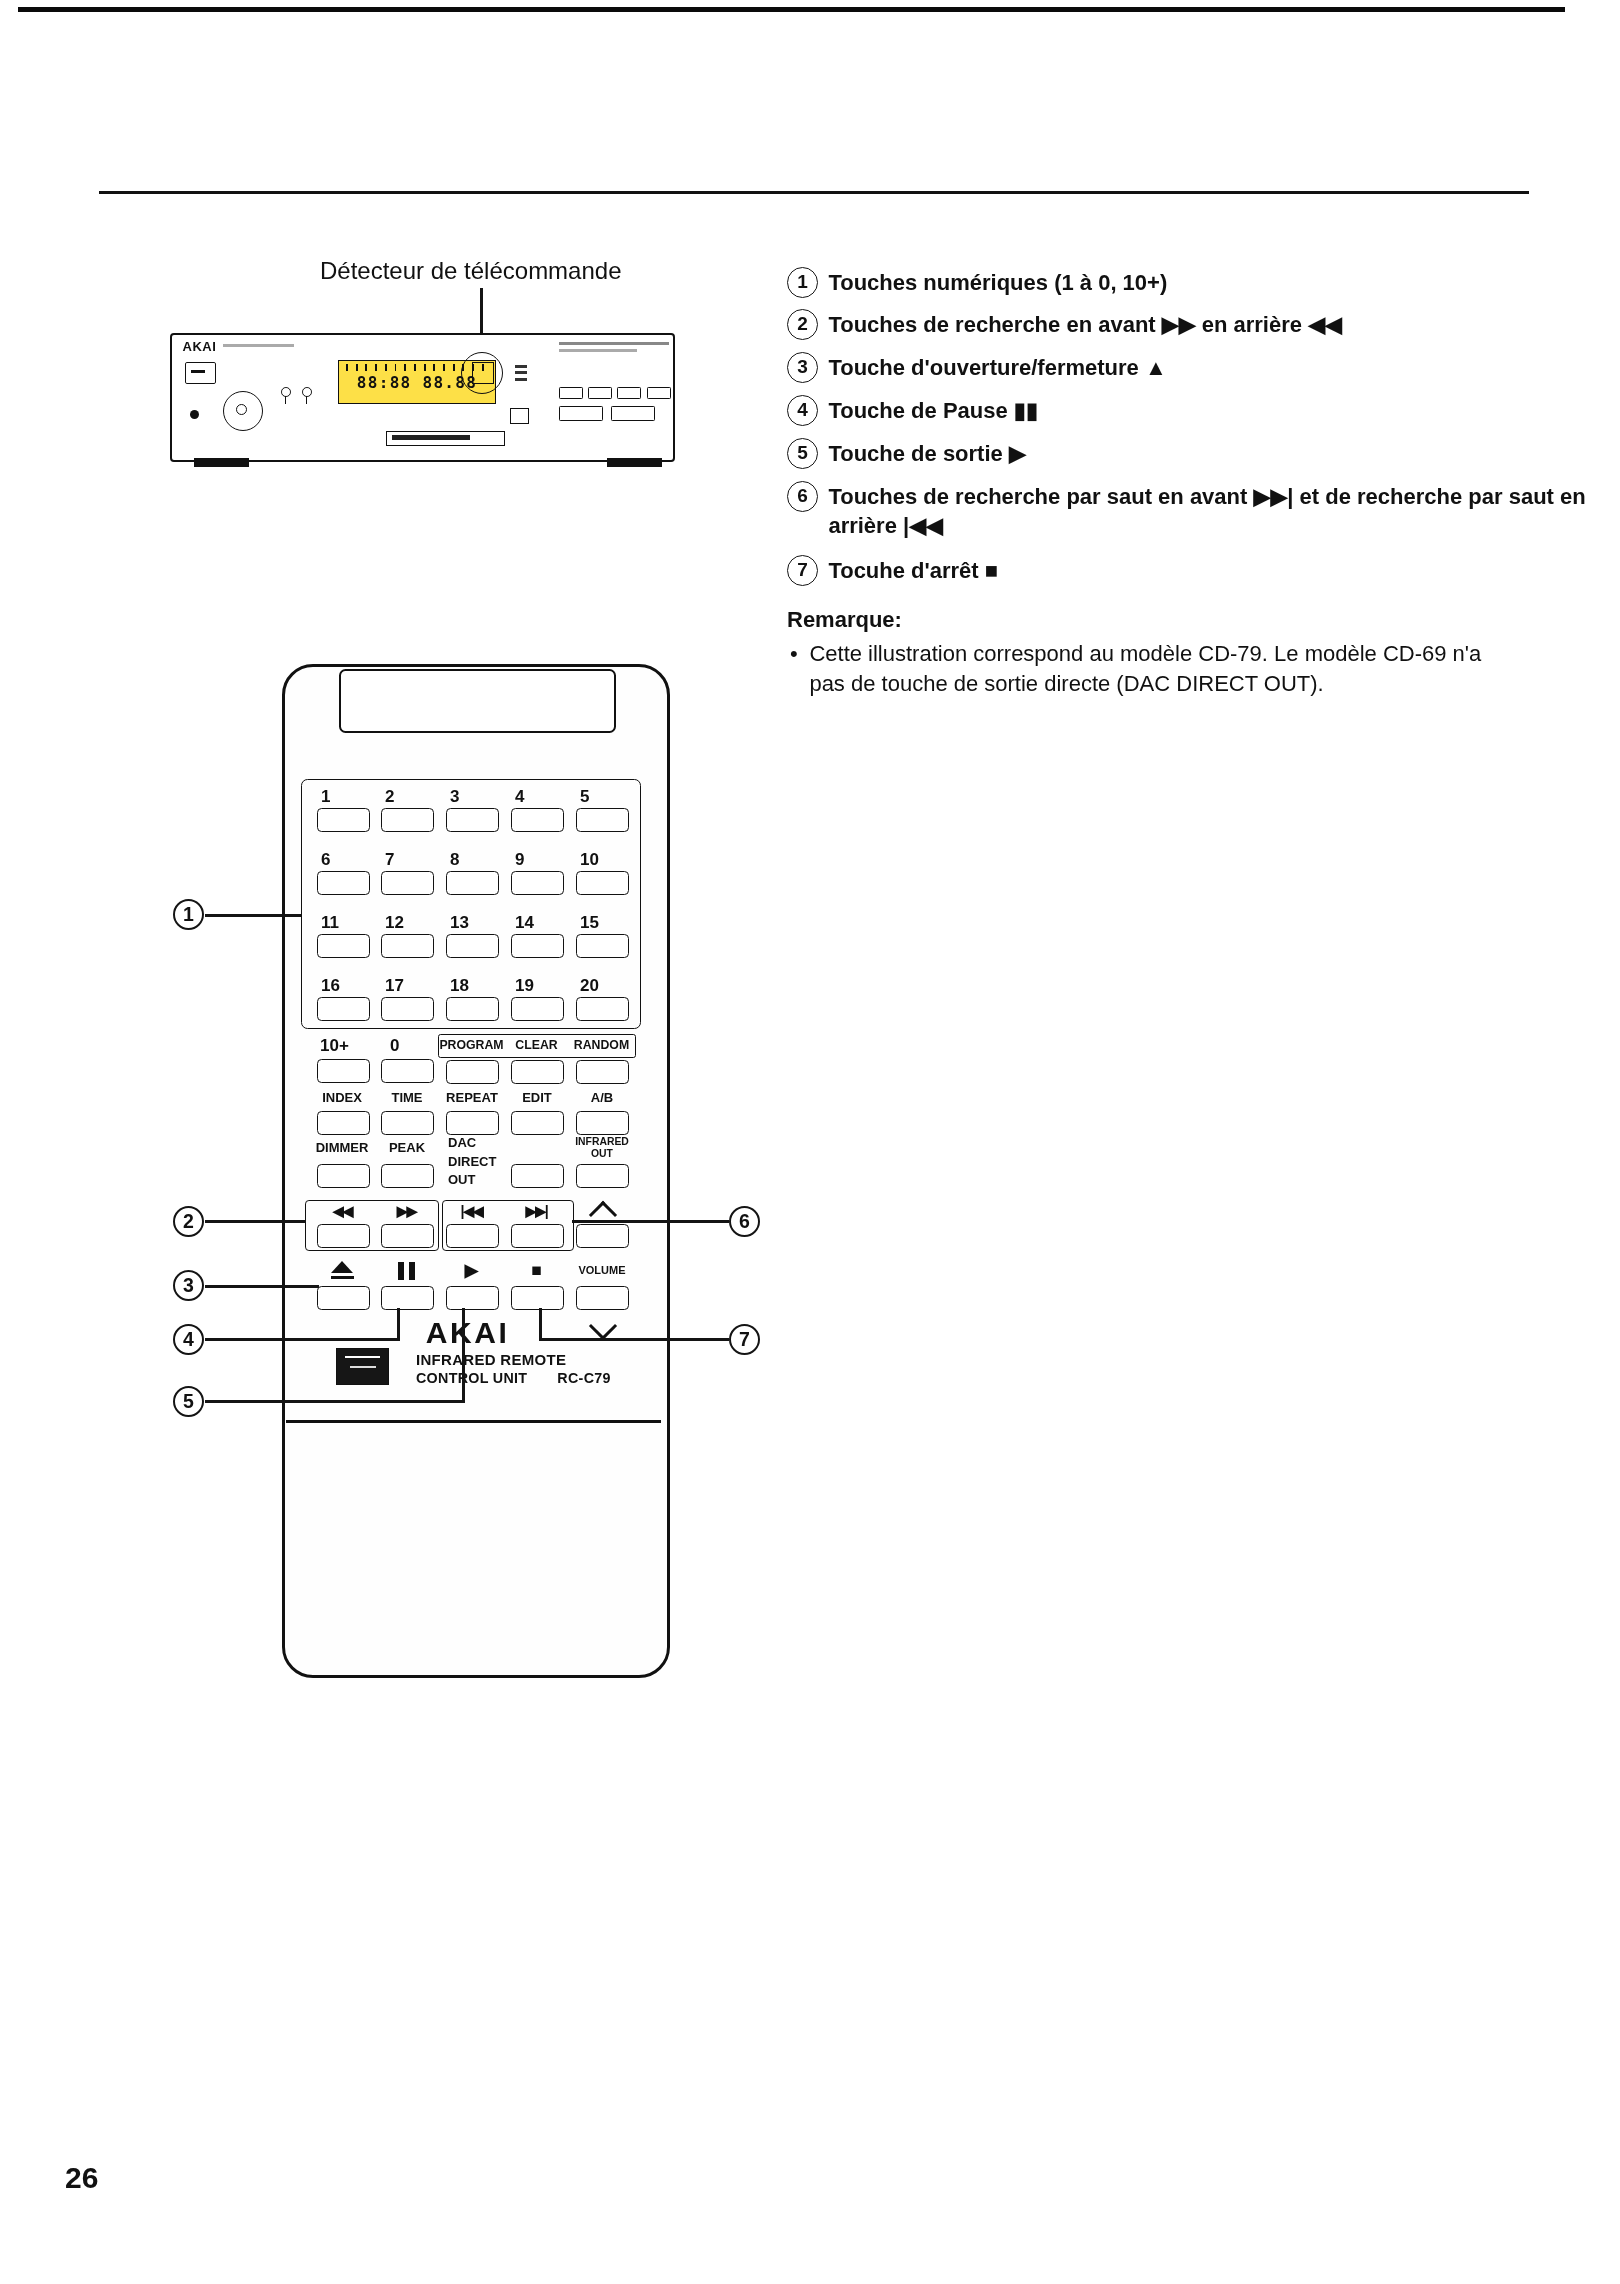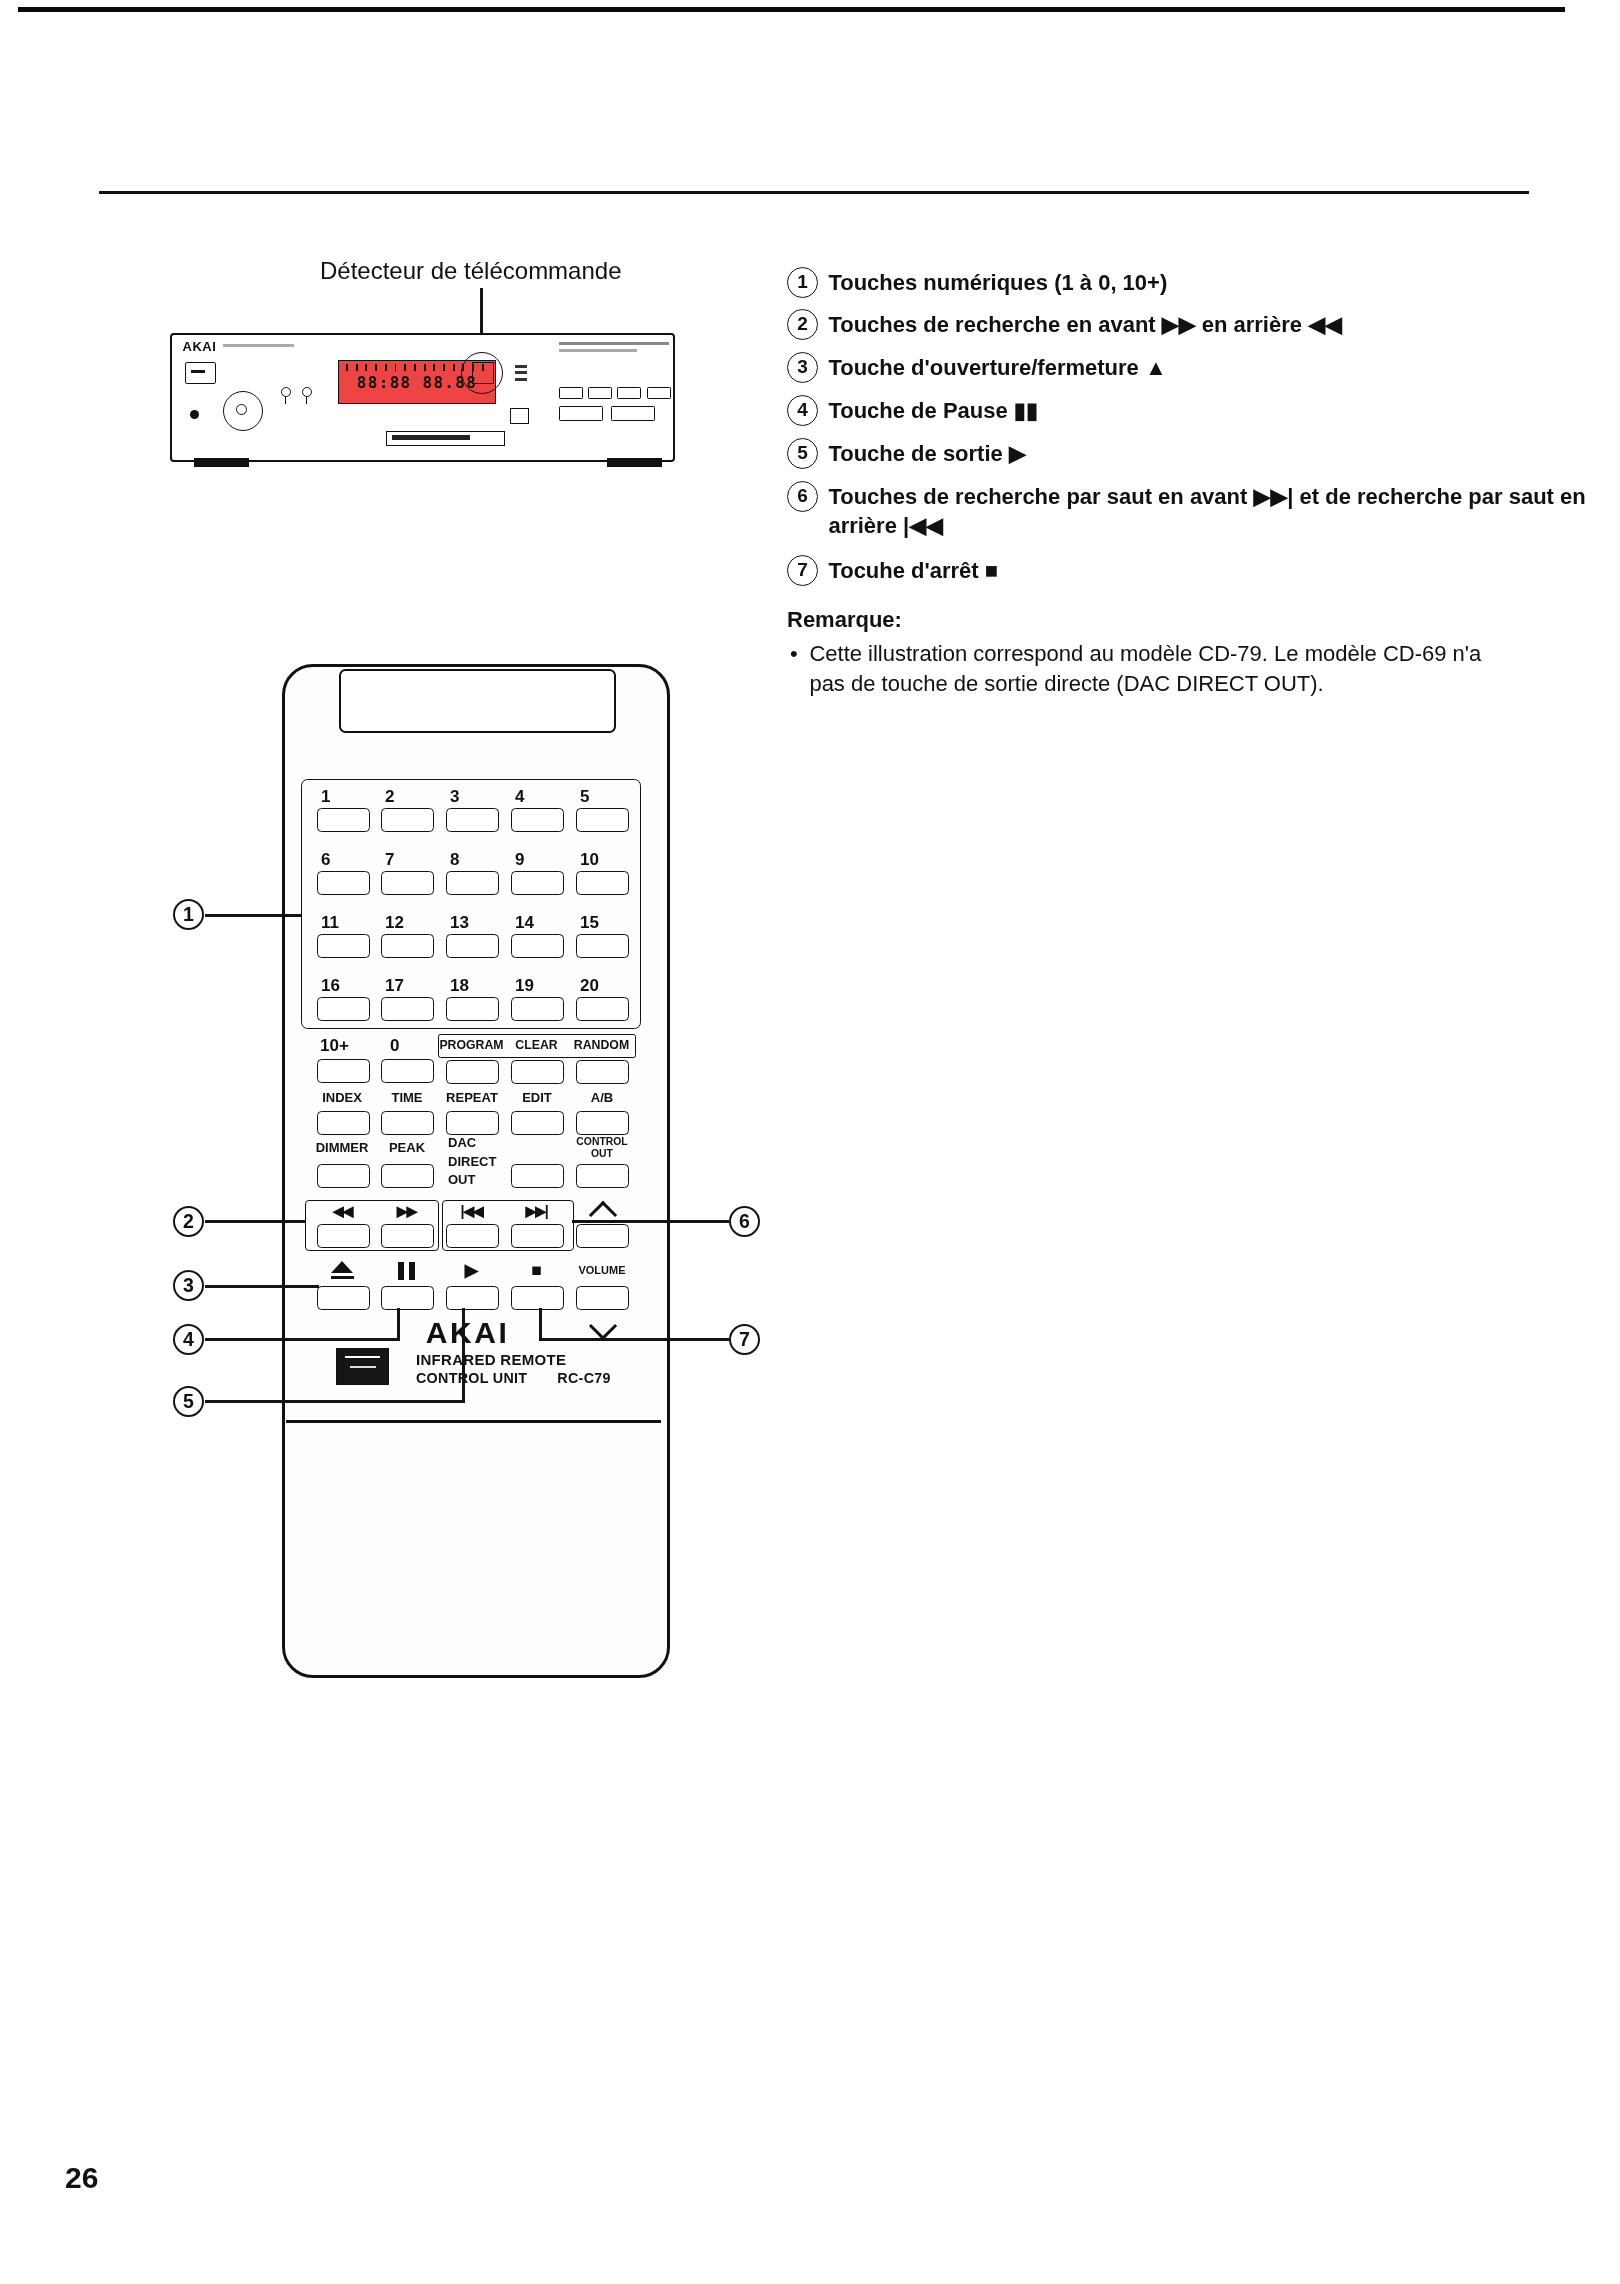--- a/index.html
+++ b/index.html
@@ -15,21 +15,21 @@
   .player{position:absolute;left:170px;top:333px;width:501px;height:125px;border:2.6px solid #111;border-radius:3.9px;background:#fff;}
   .player .brand{position:absolute;left:10.4px;top:3.9px;font-size:13px;font-weight:800;letter-spacing:0.6px;}
   .gbar{position:absolute;background:#999;}
   .pwr{position:absolute;left:13px;top:27px;width:29px;height:19.5px;border:1.9px solid #111;border-radius:1.9px;}
   .pwr:after{content:"";position:absolute;left:5.2px;top:7.1px;width:14.3px;height:2.6px;background:#111;}
   .dot{position:absolute;left:18px;top:75px;width:9px;height:9px;border-radius:50%;background:#111;}
   .knob{position:absolute;left:51px;top:56px;width:38px;height:38px;border:1.9px solid #111;border-radius:50%;}
   .knob:after{content:"";position:absolute;left:12.3px;top:12.3px;width:9px;height:9px;border:1.9px solid #111;border-radius:50%;}
   .jack{position:absolute;width:7.8px;height:7.8px;border:1.3px solid #111;border-radius:50%;}
   .jack:after{content:"";position:absolute;left:2.6px;top:7.8px;width:1.9px;height:7.8px;background:#111;}
-  .display{position:absolute;left:166px;top:25px;width:156px;height:42px;border:1.9px solid #111;background:#ef4444;}
+  .display{position:absolute;left:166px;top:25px;width:156px;height:42px;border:1.9px solid #111;background:#fde047;}
   .ticks{margin:3.2px 6.5px 0 6.5px;height:6.5px;background:repeating-linear-gradient(90deg,#111 0 1.9px,transparent 1.9px 9.7px);}
   .digits{margin-top:1.9px;text-align:center;font-family:"DejaVu Sans Mono",monospace;font-size:16px;font-weight:700;letter-spacing:1.3px;}
   .sensor-sq{position:absolute;left:300px;top:27px;width:19.5px;height:19.5px;border:1.9px solid #111;}
   .sensor-circle{position:absolute;left:289px;top:17px;width:40px;height:40px;border:1.9px solid #111;border-radius:50%;}
   .mini-ticks{position:absolute;left:343px;top:30px;display:flex;flex-direction:column;gap:3.9px;}
   .mini-ticks div{width:11.7px;height:2.6px;background:#333;}
   .btnrow1{position:absolute;left:387px;top:52px;display:flex;gap:5.2px;}
   .btnrow1 div{width:22px;height:9.7px;border:1.3px solid #111;border-radius:1.3px;}
   .btnrow2{position:absolute;left:387px;top:71px;display:flex;gap:7.8px;}
   .btnrow2 div{width:42px;height:13px;border:1.3px solid #111;border-radius:1.3px;}
@@ -230,21 +230,21 @@
   <div class="btn" style="left:381px;top:1111px;"></div>
   <div class="btn" style="left:446px;top:1111px;"></div>
   <div class="btn" style="left:511px;top:1111px;"></div>
   <div class="btn" style="left:576px;top:1111px;"></div>
 
   <div class="flbl" style="left:310px;top:1140px;">DIMMER</div>
   <div class="flbl" style="left:375px;top:1140px;">PEAK</div>
   <div class="dac-line" style="top:1136px;">DAC</div>
   <div class="dac-line" style="top:1155px;">DIRECT</div>
   <div class="dac-line" style="top:1173px;">OUT</div>
-  <div class="dg-line" style="left:570px;top:1136px;">CONTROL</div>
+  <div class="dg-line" style="left:570px;top:1136px;">INFRARED</div>
   <div class="dg-line" style="left:570px;top:1148px;">OUT</div>
   <div class="btn" style="left:317px;top:1164px;"></div>
   <div class="btn" style="left:381px;top:1164px;"></div>
   <div class="btn" style="left:511px;top:1164px;"></div>
   <div class="btn" style="left:576px;top:1164px;"></div>
 
   <div class="t-box" style="left:305px;width:132px;"></div>
   <div class="t-box" style="left:442px;width:130px;"></div>
   <div class="sym" style="left:317px;top:1203px;">◀◀</div>
   <div class="sym" style="left:381px;top:1203px;">▶▶</div>

